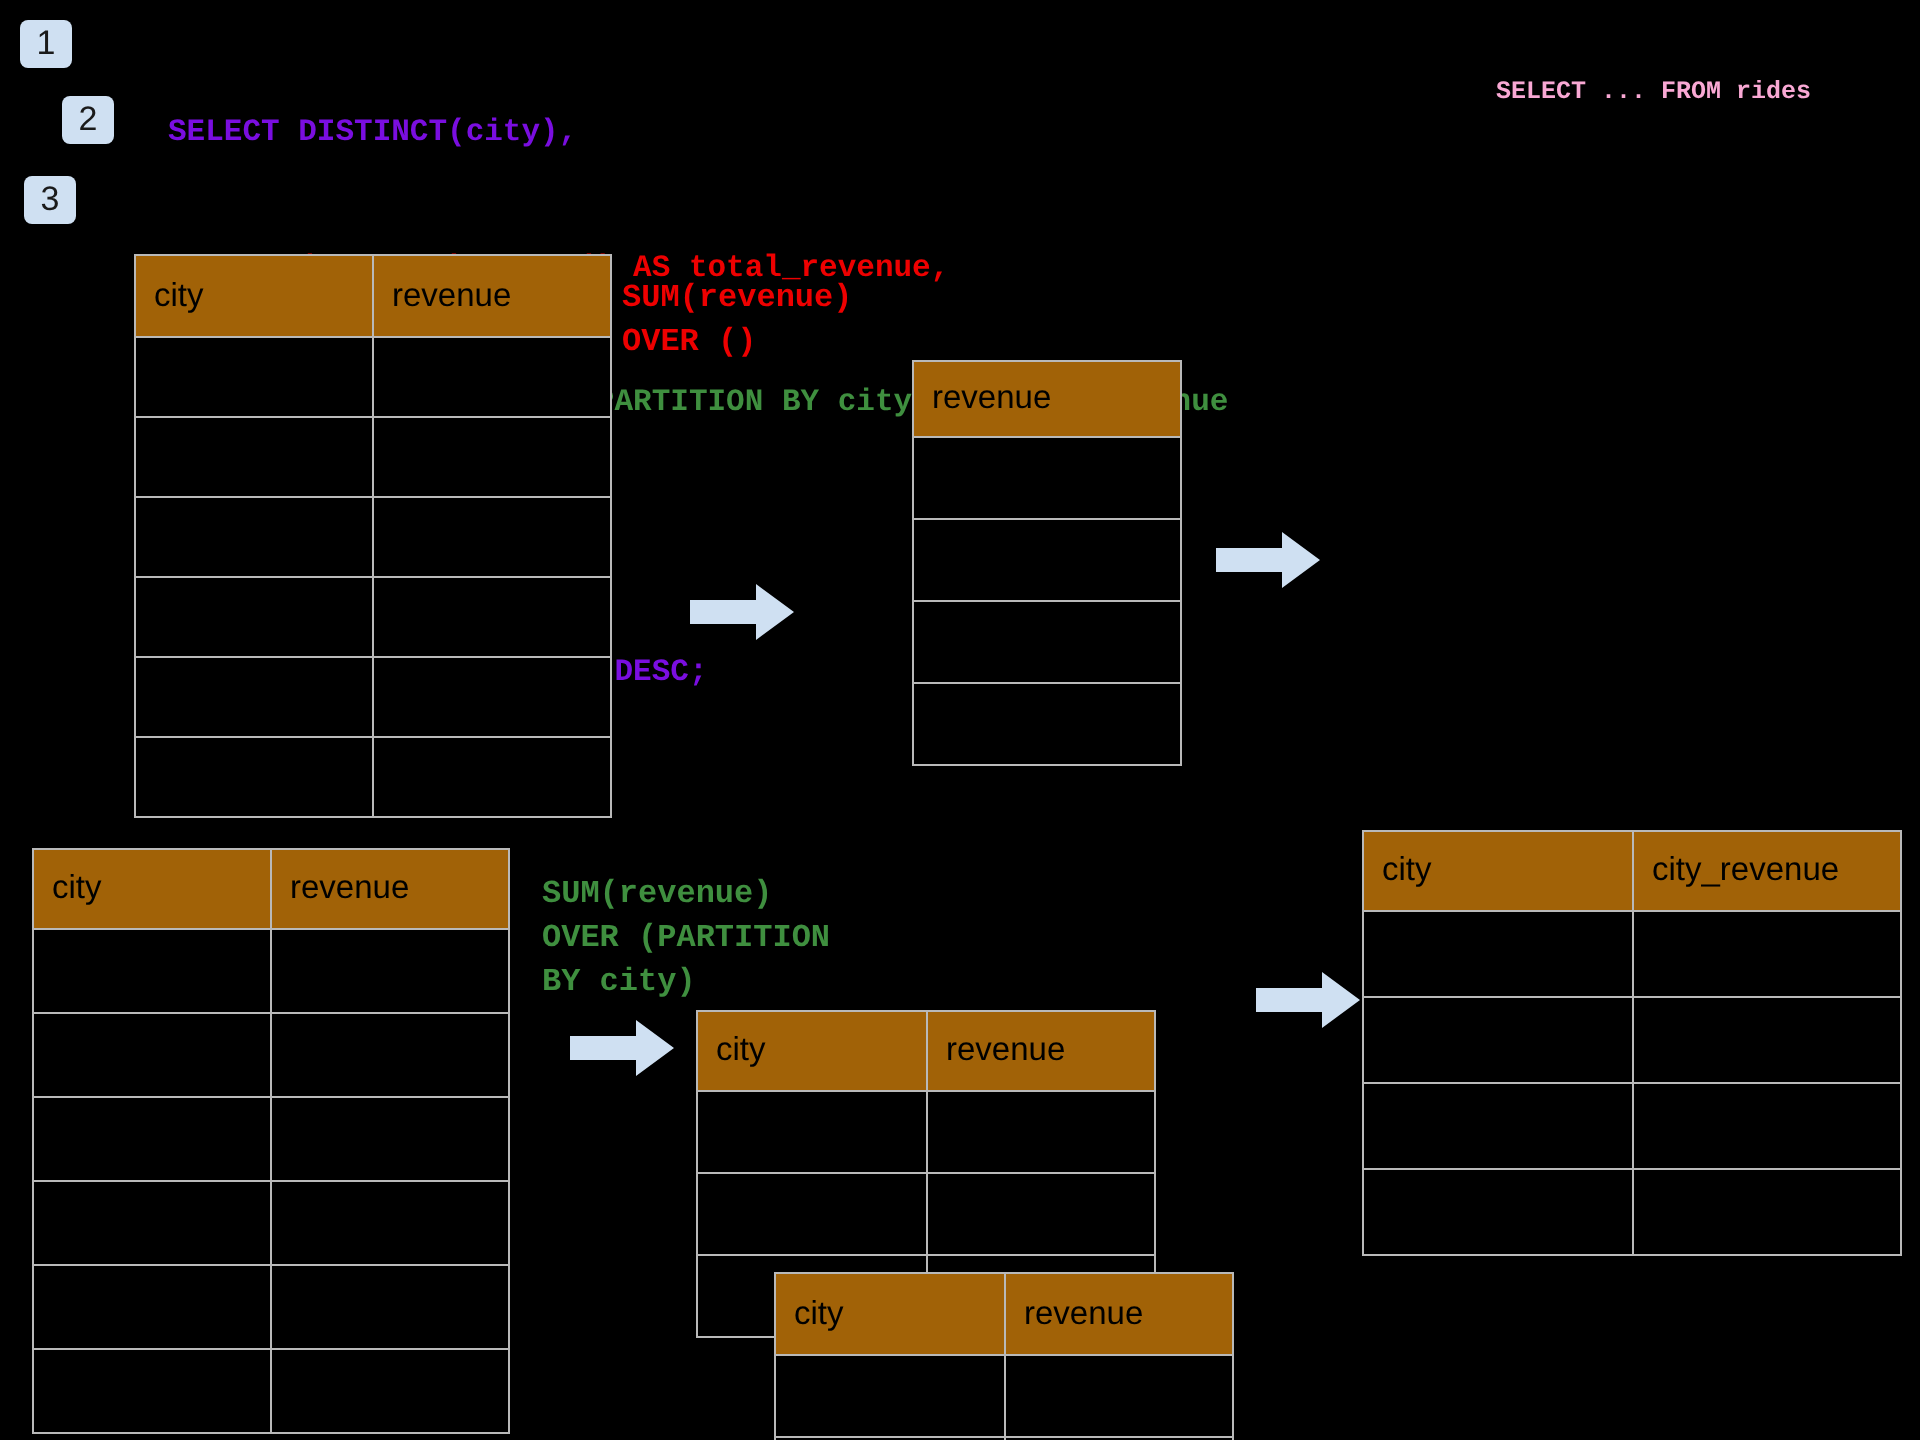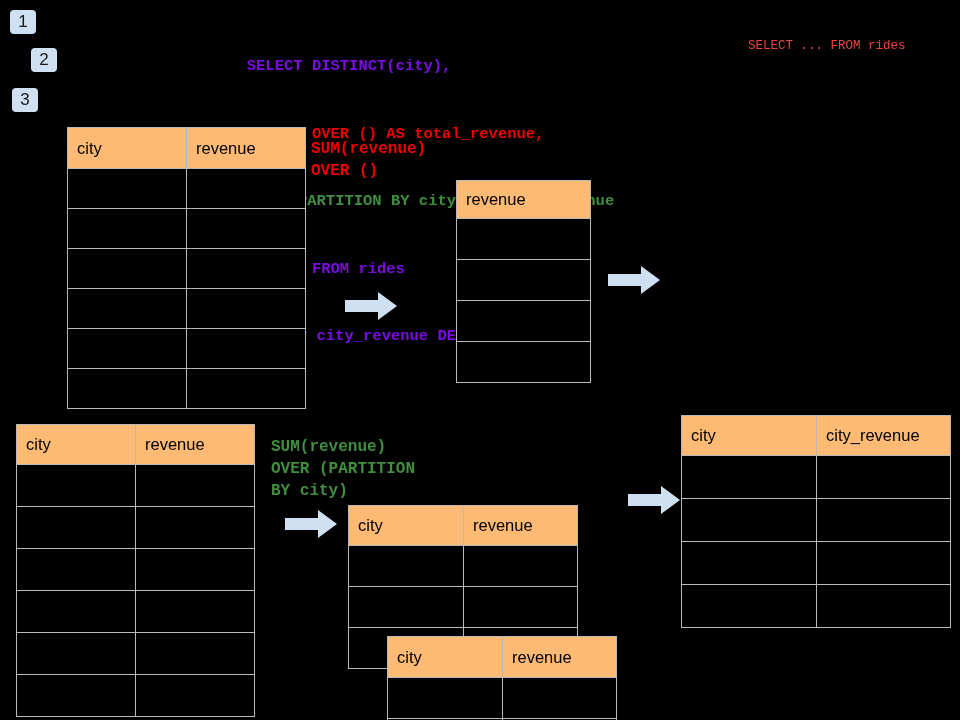--- a/index.html
+++ b/index.html
@@ -34,34 +34,34 @@
     position: absolute;
     left: 84px;
     top: 10px;
     font-family: "Liberation Mono", monospace;
     font-size: 15.5px;
     line-height: 22.5px;
     white-space: pre;
     font-weight: bold;
     letter-spacing: 0px;
   }
-  .sql-line { display: block; white-space: pre; text-align: center; }
+  .sql-line { display: block; white-space: pre; }
   .c-purple { color: #7a0ee0; }
   .c-red    { color: #ee0000; }
   .c-green  { color: #3f8f3f; }
 
   .sql-note {
     position: absolute;
     left: 748px;
     top: 37px;
     font-family: "Liberation Mono", monospace;
     font-size: 12.5px;
     line-height: 19px;
-    font-weight: normal;
-    color: #ef4444;
+    font-weight: bold;
+    color: #f9a8d4;
     white-space: pre-line;
     width: 160px;
   }
 
   
   .annot {
     position: absolute;
     font-family: "Liberation Mono", monospace;
     font-size: 16px;
     line-height: 22px;
@@ -77,21 +77,21 @@
     border-collapse: collapse;
     table-layout: fixed;
     background: #000000;
   }
   .tbl th, .tbl td {
     border: 1px solid #b9b9b9;
     padding: 0;
     margin: 0;
   }
   .tbl th {
-    background: #fdba74;
+    background: #a16207;
     color: #000000;
     font-family: "Liberation Sans", sans-serif;
     font-weight: normal;
     font-size: 16.5px;
     text-align: left;
     padding-left: 9px;
   }
   .tbl td {
     background: #000000;
   }

